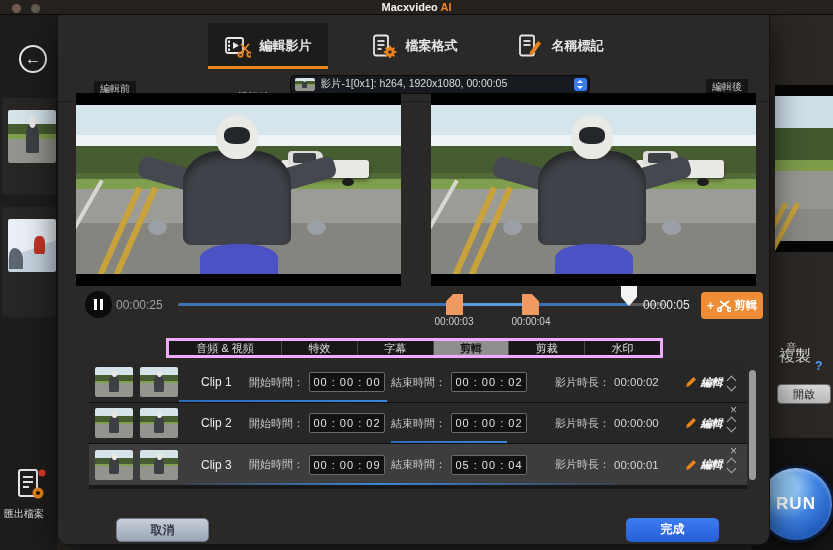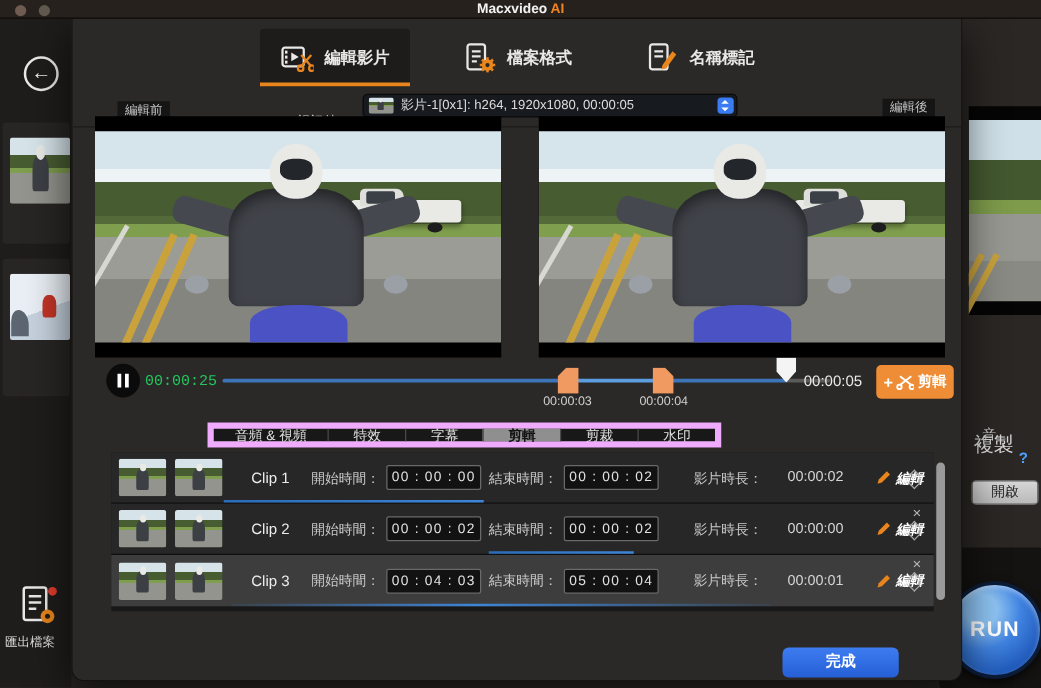--- a/index.html
+++ b/index.html
@@ -101,55 +101,55 @@
   .arm { position:absolute; top:34%; width:17%; height:13%; background:#45484e; border-radius:8px; }
   .arm.al { left:19%; transform:rotate(16deg); } .arm.ar { left:63%; transform:rotate(-16deg); }
   .mirror { position:absolute; top:68%; width:6%; height:9%; background:#9aa0a6; border-radius:50%; }
   .mirror.ml { left:22%; } .mirror.mr { left:71%; }
   .tank { position:absolute; left:38%; top:82%; width:24%; height:18%; background:#4a52c4; border-radius:46% 46% 0 0; }
 
   
   .pause-btn { position:absolute; left:27px; top:276px; width:27px; height:27px; background:#0b0b0b; border-radius:50%; }
   .pause-btn i { position:absolute; top:8px; width:3px; height:11px; background:#fff; }
   .pause-btn .p1 { left:9px; } .pause-btn .p2 { left:15px; }
-  .cur-time { position:absolute; left:58px; top:283px; color:#22c55e; font-size:12px;font-family:Liberation Mono, monospace; }
+  .cur-time { position:absolute; left:58px; top:283px; color:#a3a3a3; font-size:12px; }
   .tl-track { position:absolute; left:120px; top:288px; width:486px; height:3px; border-radius:2px;
     background:linear-gradient(90deg,#3d74b8 0 268px,#5c9ce0 268px 360px,#3d74b8 360px 450px,#5a5a5a 450px 486px); }
   .trim-handle { position:absolute; top:279px; width:17px; height:21px; background:#f09a62; }
   .trim-start { left:388px; clip-path:polygon(42% 0,100% 0,100% 100%,0 100%,0 34%); }
   .trim-end   { left:464px; clip-path:polygon(0 0,58% 0,100% 34%,100% 100%,0 100%); }
   .trim-label { position:absolute; top:301px; width:60px; text-align:center; color:#cfcfcf; font-size:10px; }
   .tla { left:366px; } .tlb { left:443px; }
   .playhead { position:absolute; left:563px; top:271px; width:16px; height:20px; background:#f4f4f4;
     clip-path:polygon(0 0,100% 0,100% 55%,50% 100%,0 55%); }
   .total-time { position:absolute; left:585px; top:283px; color:#eaeaea; font-size:12px; }
   .cut-btn { position:absolute; left:643px; top:277px; width:62px; height:27px; background:#ee8d35; border-radius:4px;
     display:flex; align-items:center; justify-content:center; gap:3px; color:#fff; font-weight:bold; font-size:11.5px; }
   .cut-plus { font-size:13px; font-weight:bold; }
 
   
-  .edit-tabs { position:absolute; left:108px; top:323px; width:411px; height:20px; display:flex;
-    background:#181818; border:5px solid #f0abfc; }
+  .edit-tabs { position:absolute; left:108px; top:323px; width:497px; height:20px; display:flex;
+    background:#181818; border:3px solid #f0abfc; }
   .seg { flex:1; display:flex; align-items:center; justify-content:center; color:#e0e0e0; font-size:11px;
     border-left:1px solid #484848; }
   .seg:first-child { border-left:none; flex:1.5; }
   .seg.selected { background:#8f8f8f; color:#121212; font-weight:bold; }
 
   
   .clip-panel { position:absolute; left:31px; top:347px; width:658px; height:127px; background:#181818; }
   .clip-row { position:relative; height:41px; background:#272727; border-bottom:1px solid #0e0e0e;
     display:flex; align-items:center; padding-left:6px; }
   .clip-row:last-child { background:#3d3d3d; border-bottom:none; }
   .row-thumb { width:38px; height:30px; border-radius:2px; overflow:hidden; flex:none; margin-right:7px; }
   .clip-name { width:48px; margin-left:16px; color:#ececec; font-size:12px; flex:none; }
   .f-label { color:#c9c9c9; font-size:11px; flex:none; }
   .time-input { width:76px; height:20px; margin:0 6px 0 5px; background:#121212; border:1px solid #6a6a6a;
     border-radius:2px; color:#e2e2e2; font-size:11px; text-align:center; line-height:18px; letter-spacing:1px; flex:none; }
   .dur-label { margin-left:22px; }
-  .dur-value { margin-left:20px; color:#d4d4d4; font-size:11.5px; flex:none; }
+  .dur-value { margin-left:4px; color:#d4d4d4; font-size:11.5px; flex:none; }
   .edit-btn { margin-left:26px; display:flex; align-items:center; gap:4px; color:#fff; font-size:11px; font-weight:bold; flex:none;font-style:italic; }
   .row-del { position:absolute; right:10px; top:1px; color:#b9b9b9; font-size:12px; line-height:12px; }
   .row-chevs { position:absolute; right:10px; top:12px; width:10px; height:18px; }
   .chev { position:absolute; left:1px; width:7px; height:7px; border-right:1.6px solid #ababab; border-bottom:1.6px solid #ababab; }
   .chev.up { top:3px; transform:rotate(-135deg); } .chev.dn { top:9px; transform:rotate(45deg); }
   .clip-row:nth-child(1)::after { content:""; position:absolute; left:90px; bottom:0; width:208px; height:2px;
     background:linear-gradient(90deg,#2b6cb8,#3d85d8); }
   .clip-row:nth-child(2)::after { content:""; position:absolute; left:302px; bottom:0; width:116px; height:2px;
     background:linear-gradient(90deg,#2b6cb8,#3d85d8); }
   .clip-row:nth-child(3)::after { content:""; position:absolute; left:96px; bottom:0; width:432px; height:2px;
@@ -434,35 +434,36 @@
 
     <div class="clip-row">
       <span class="row-thumb">
           <span class="mini-moto" style="display:block;height:100%"></span>
         </span>
       <span class="row-thumb">
           <span class="mini-moto" style="display:block;height:100%"></span>
         </span>
       <span class="clip-name">Clip 3</span>
       <span class="f-label">開始時間：</span>
-      <span class="time-input">00 : 04 : 03</span>
+      <span class="time-input">00 : 00 : 09</span>
       <span class="f-label">結束時間：</span>
       <span class="time-input">05 : 00 : 04</span>
       <span class="f-label dur-label">影片時長：</span>
       <span class="dur-value">00:00:01</span>
       <span class="edit-btn">
         <svg width="12" height="12" viewBox="0 0 12 12">
           <polygon points="1,11 2,7.5 8.5,1 11,3.5 4.5,10" fill="#e8851c"></polygon>
         </svg>
         <span>編輯</span>
       </span>
       <span class="row-del">×</span>
       <span class="row-chevs">
         <i class="chev up"></i>
         <i class="chev dn"></i>
       </span>
     </div>
 
   </div>
   <div class="vscroll"></div>
 
+  <div class="cancel-btn">取消</div>
   <div class="done-btn">完成</div>
 </div>
 
 </body></html>

